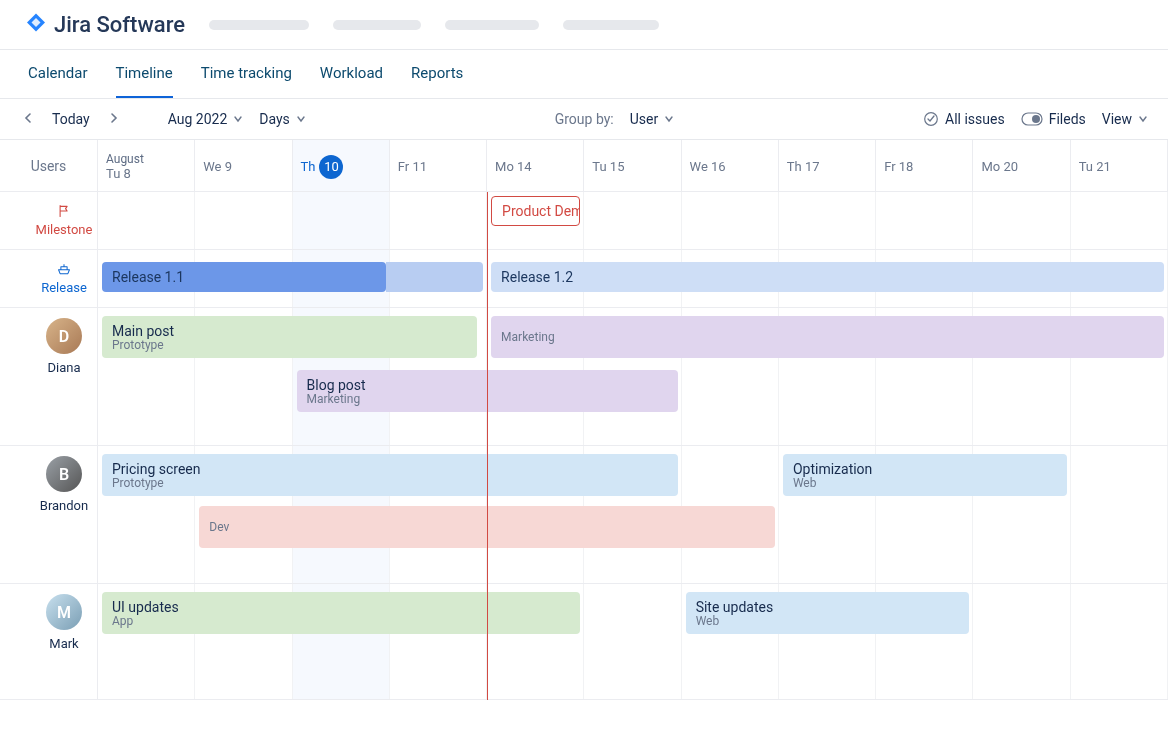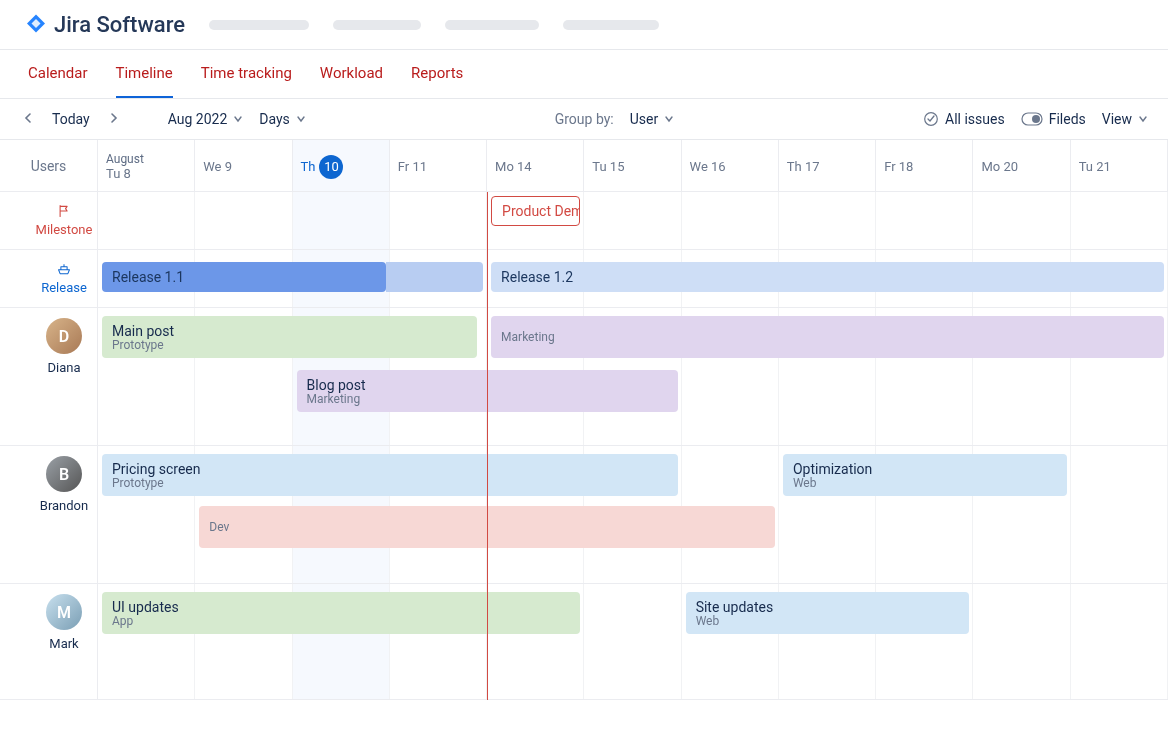--- a/index.html
+++ b/index.html
@@ -15,21 +15,21 @@
     
     .header {
       display: flex;
       align-items: center;
       padding: 12px 24px;
       border-bottom: 1px solid #e6e8ec;
       gap: 24px;
     }
     .logo {
       display: flex;
-      align-items: flex-end;
+      align-items: flex-start;
       gap: 6px;
       font-size: 22px;
       font-weight: 500;
       color: #253858;
     }
     .logo svg { flex-shrink: 0; }
     .skeleton {
       height: 10px;
       background: #e6e8ec;
       border-radius: 6px;
@@ -42,21 +42,21 @@
     
     .tabs {
       display: flex;
       gap: 28px;
       padding: 0 28px;
       border-bottom: 1px solid #e6e8ec;
     }
     .tab {
       padding: 14px 0;
       font-size: 15px;
-      color: #b91c1c;
+      color: #0c4a6e;
       cursor: pointer;
       border-bottom: 2px solid transparent;
       text-align: center;
     }
     .tab.active { border-bottom-color: #0e63d8; }
 
     
     .toolbar {
       display: flex;
       align-items: center;

